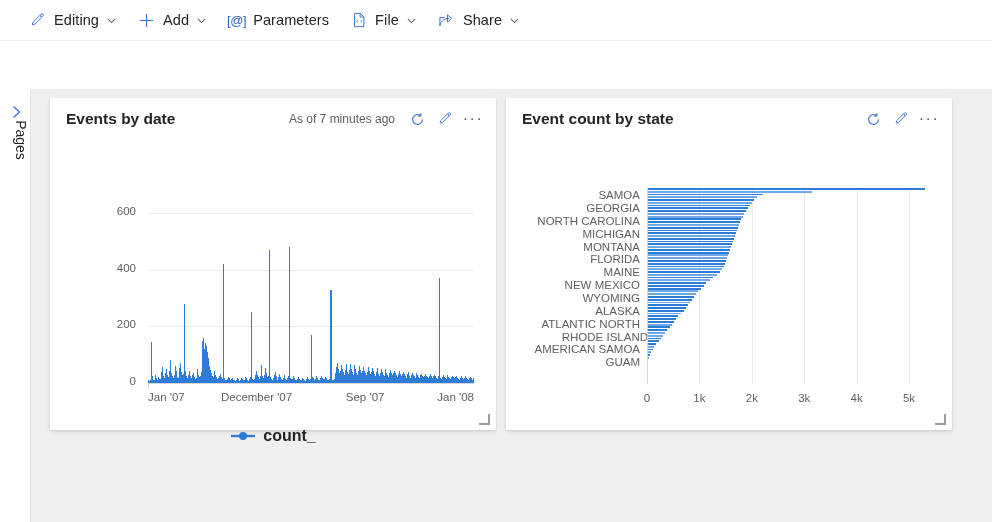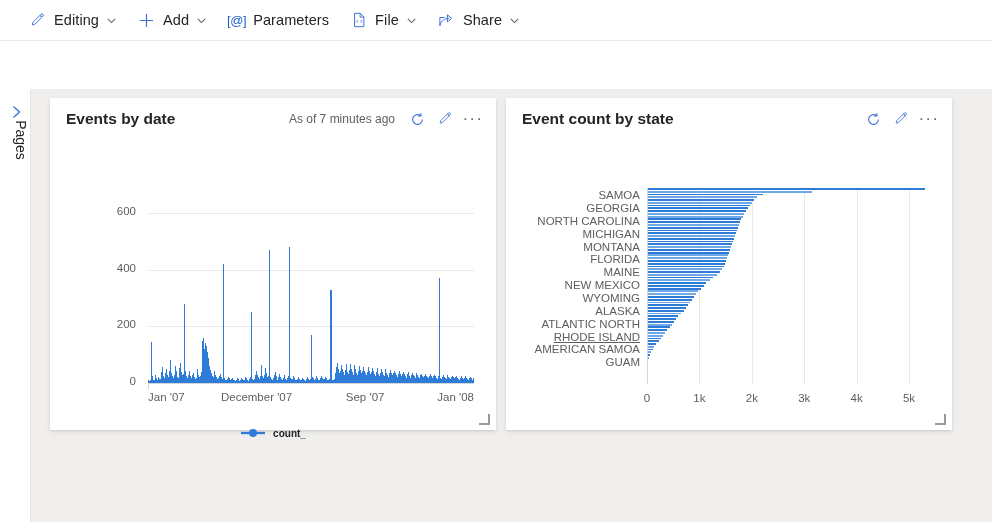--- a/index.html
+++ b/index.html
@@ -95,21 +95,21 @@
   .axis-txt{position:absolute;font-size:11.5px;color:#605e5c;white-space:nowrap;}
   .gridline{position:absolute;height:1px;background:#eceae9;}
   .vgrid{position:absolute;width:1px;background:#eceae9;}
   .axisline{position:absolute;background:#d8d6d4;}
 
   .bar-col{position:absolute;bottom:0;background:#2f7bd8;width:2px;}
   .hbar{position:absolute;height:3px;}
 
   .legend{
     position:absolute;left:0;width:100%;display:flex;align-items:center;
-    justify-content:center;gap:7px;font-size:10px;font-weight:700;color:#242424;
+    justify-content:center;gap:7px;font-size:16px;font-weight:700;color:#242424;
   }
   .legend-mark{display:inline-flex;align-items:center;}
   .ylabel{position:absolute;right:0;font-size:11.5px;color:#605e5c;white-space:nowrap;
           transform:translateY(-50%);}
 </style>
 </head>
 <body>
 
 <div class="app">
 
@@ -708,21 +708,21 @@
           <div class="ylabel" style="top:67.9px;right:312px;">GEORGIA</div>
           <div class="ylabel" style="top:80.8px;right:312px;">NORTH CAROLINA</div>
           <div class="ylabel" style="top:93.6px;right:312px;">MICHIGAN</div>
           <div class="ylabel" style="top:106.5px;right:312px;">MONTANA</div>
           <div class="ylabel" style="top:119.3px;right:312px;">FLORIDA</div>
           <div class="ylabel" style="top:132.2px;right:312px;">MAINE</div>
           <div class="ylabel" style="top:145.0px;right:312px;">NEW MEXICO</div>
           <div class="ylabel" style="top:157.9px;right:312px;">WYOMING</div>
           <div class="ylabel" style="top:170.8px;right:312px;">ALASKA</div>
           <div class="ylabel" style="top:183.6px;right:312px;">ATLANTIC NORTH</div>
-          <div class="ylabel" style="top:196.5px;right:312px;text-decoration:underline;">RHODE ISLAND</div>
+          <div class="ylabel" style="top:196.5px;right:304px;">RHODE ISLAND</div>
           <div class="ylabel" style="top:209.3px;right:312px;">AMERICAN SAMOA</div>
           <div class="ylabel" style="top:222.2px;right:312px;">GUAM</div>
           <div class="axisline" style="left:141px;top:48px;width:1px;height:196px;background:#cfd6de;"></div>
         </div>
       <div class="resize"></div>
     </div>
 
   </div>
 </div>
 

